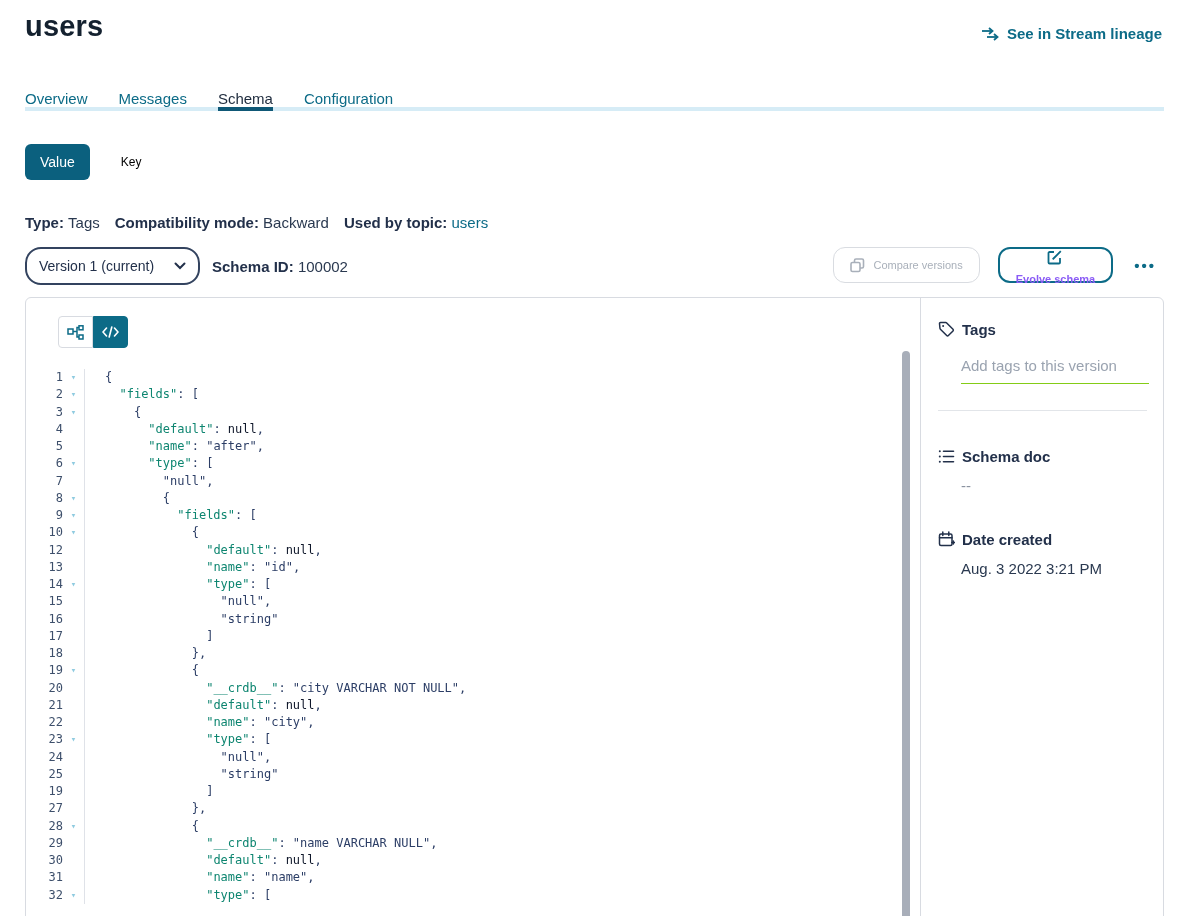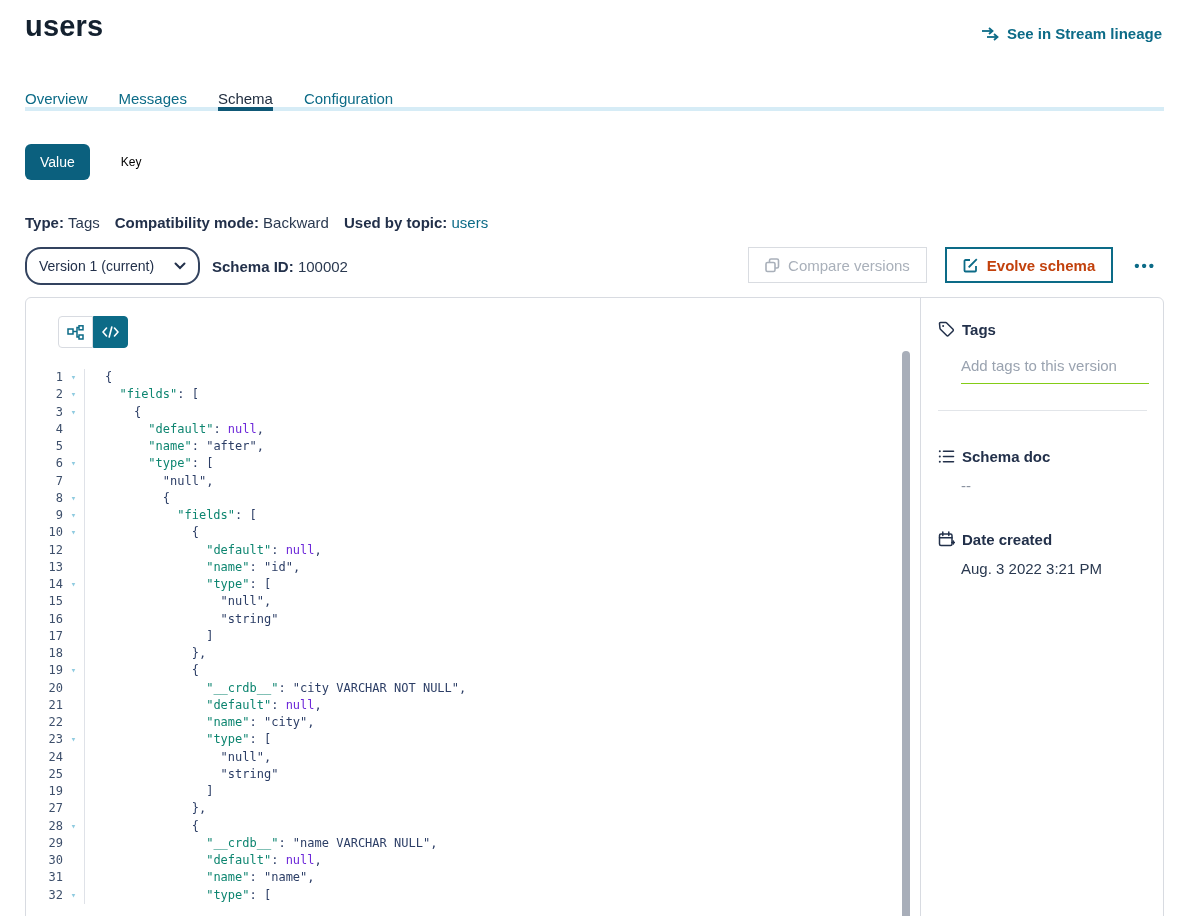--- a/index.html
+++ b/index.html
@@ -42,23 +42,23 @@
   
   .version-bar { margin-top:16px; display:flex; align-items:center; position:relative; }
   .version-select {
     width:175px; height:38px; border:2px solid #33435f; border-radius:16px;
     display:flex; align-items:center; padding:0 12px; font-size:14px; color:#22304a;
     cursor:pointer; background:#fff; justify-content:space-between;
   }
   .schema-id { margin-left:12px; font-size:15px; color:#2a3950; }
   .schema-id b { font-weight:700; color:#22304a; }
   .version-actions { position:absolute; right:2px; top:0; display:flex; align-items:center; }
-  .btn { height:36px; border-radius:0; font-size:15px; display:flex; align-items:center; gap:8px; padding:0 16px; cursor:pointer; background:#fff; font-family:inherit; }
+  .btn { height:36px; border-radius:12px; font-size:11px; display:flex; align-items:center; gap:8px; padding:0 16px; cursor:pointer; background:#fff; font-family:inherit; }
   .btn-disabled { border:1px solid #d9dce1; color:#a9b0ba; cursor:default; }
-  .btn-outline { border:2px solid #0c6b87; color:#c2410c; font-weight:700; margin-left:18px; }
+  .btn-outline { border:2px solid #0c6b87; color:#8b5cf6; font-weight:700; margin-left:18px;flex-direction:column; }
   .more-btn { color:#0c6b87; font-size:15px; letter-spacing:2px; font-weight:700; margin-left:15px; cursor:pointer; background:none; border:none; }
 
   
   .main-panel {
     margin-top:12px; width:1139px; height:640px;
     border:1px solid #d8dbe1; border-radius:6px;
     display:flex; position:relative; background:#fff;
   }
   .code-area { width:895px; position:relative; padding-top:18px; }
   .view-toggle { display:flex; margin-left:32px; }
@@ -66,21 +66,21 @@
   .vt-tree { border:1px solid #d8dbe1; border-radius:4px 0 0 4px; background:#fff; }
   .vt-code { background:#0c6b87; border:1px solid #0c6b87; border-radius:0 4px 4px 0; }
 
   .code-block { margin-top:21px; font-family:"DejaVu Sans Mono", monospace; font-size:12px; line-height:17.25px; }
   .code-row { display:flex; }
   .ln { width:37px; text-align:right; color:#3d4f6b; flex:none; }
   .fold-col { width:21px; text-align:center; color:#8fcbe0; font-size:9px; flex:none; line-height:17.25px; cursor:pointer; }
   .code-text { border-left:1px solid #dfe2e8; padding-left:20px; white-space:pre; color:#2c3e66; }
   .tk-k { color:#0d8570; }
   .tk-s { color:#2c3e66; }
-  .tk-n { color:#6d28d9; }
+  .tk-n { color:#0f172a; }
   .tk-p { color:#2c3e66; }
 
   .code-scrollbar { position:absolute; left:876px; top:53px; bottom:4px; width:8px; background:#a8aeb9; border-radius:4px; }
 
   
   .side-panel { width:243px; border-left:1px solid #d8dbe1; padding:23px 16px 0 17px; }
   .side-head { display:flex; align-items:center; gap:7px; font-size:15px; font-weight:700; color:#22304a; }
   .side-body { margin-left:23px; }
   .tags-input {
     border:none; border-bottom:1px solid #84cc16; width:188px;

